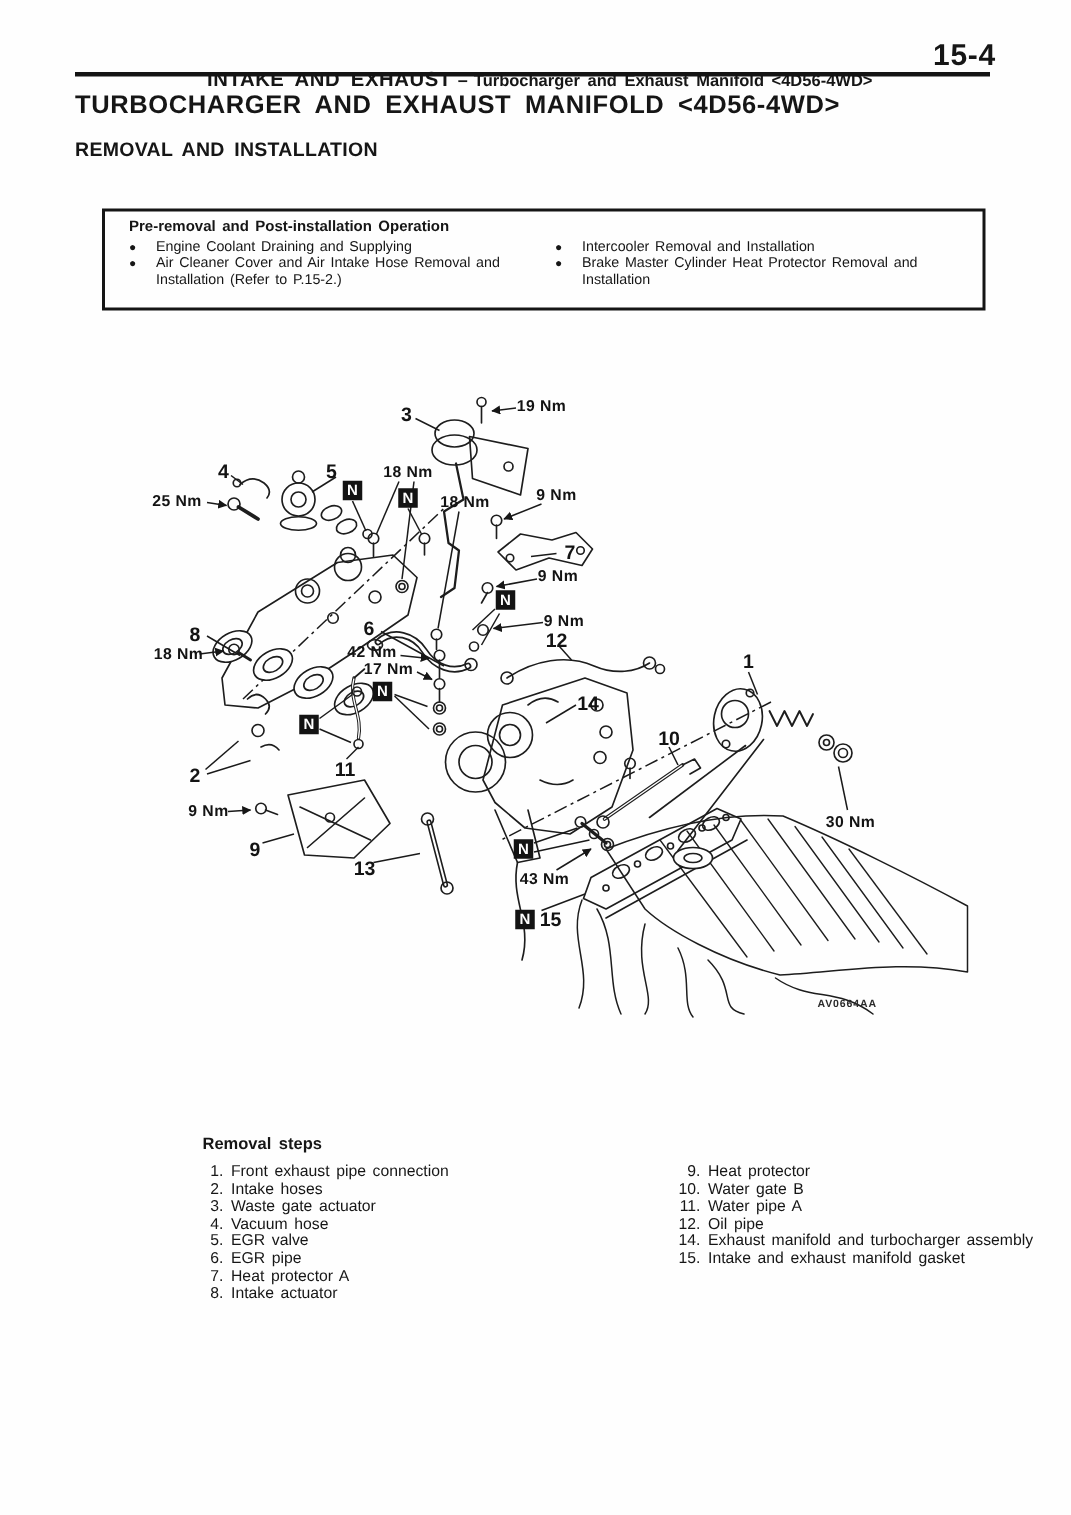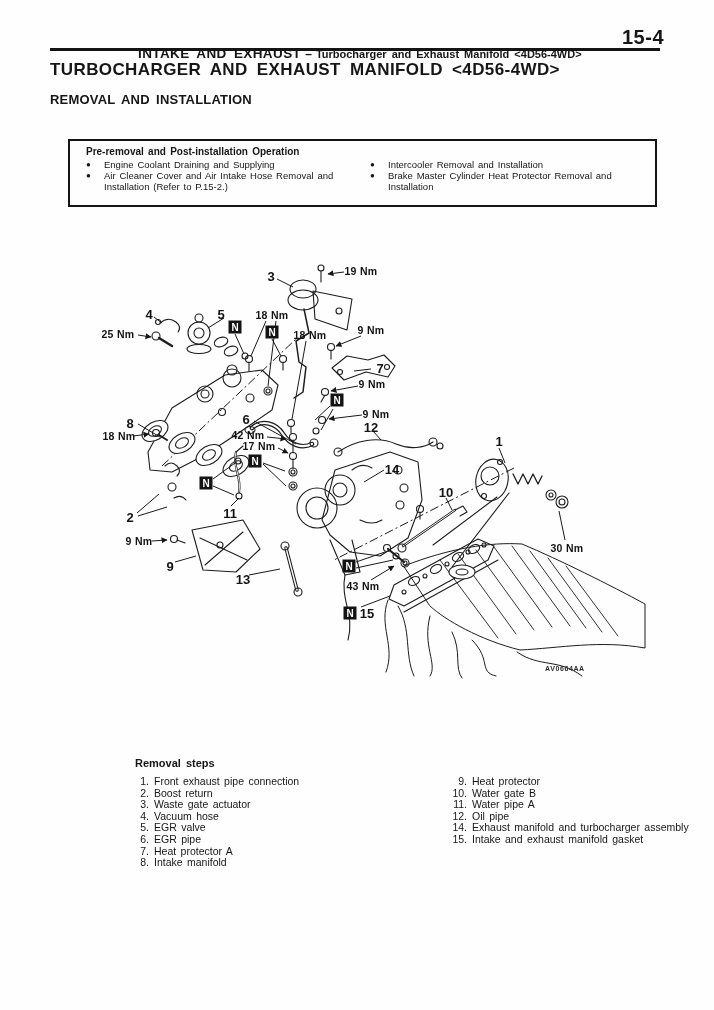--- a/index.html
+++ b/index.html
@@ -365,21 +365,21 @@
 
 <div class="steps-head">Removal steps</div>
 
 <div class="steps-left">
   <div class="step">
       <span class="step-num">1.</span>
       <span>Front exhaust pipe connection</span>
     </div>
   <div class="step">
       <span class="step-num">2.</span>
-      <span>Boost return</span>
+      <span>Intake hoses</span>
     </div>
   <div class="step">
       <span class="step-num">3.</span>
       <span>Waste gate actuator</span>
     </div>
   <div class="step">
       <span class="step-num">4.</span>
       <span>Vacuum hose</span>
     </div>
   <div class="step">
@@ -389,21 +389,21 @@
   <div class="step">
       <span class="step-num">6.</span>
       <span>EGR pipe</span>
     </div>
   <div class="step">
       <span class="step-num">7.</span>
       <span>Heat protector A</span>
     </div>
   <div class="step">
       <span class="step-num">8.</span>
-      <span>Intake manifold</span>
+      <span>Intake actuator</span>
     </div>
 </div>
 
 <div class="steps-right">
   <div class="step">
       <span class="step-num">9.</span>
       <span>Heat protector</span>
     </div>
   <div class="step">
       <span class="step-num">10.</span>

